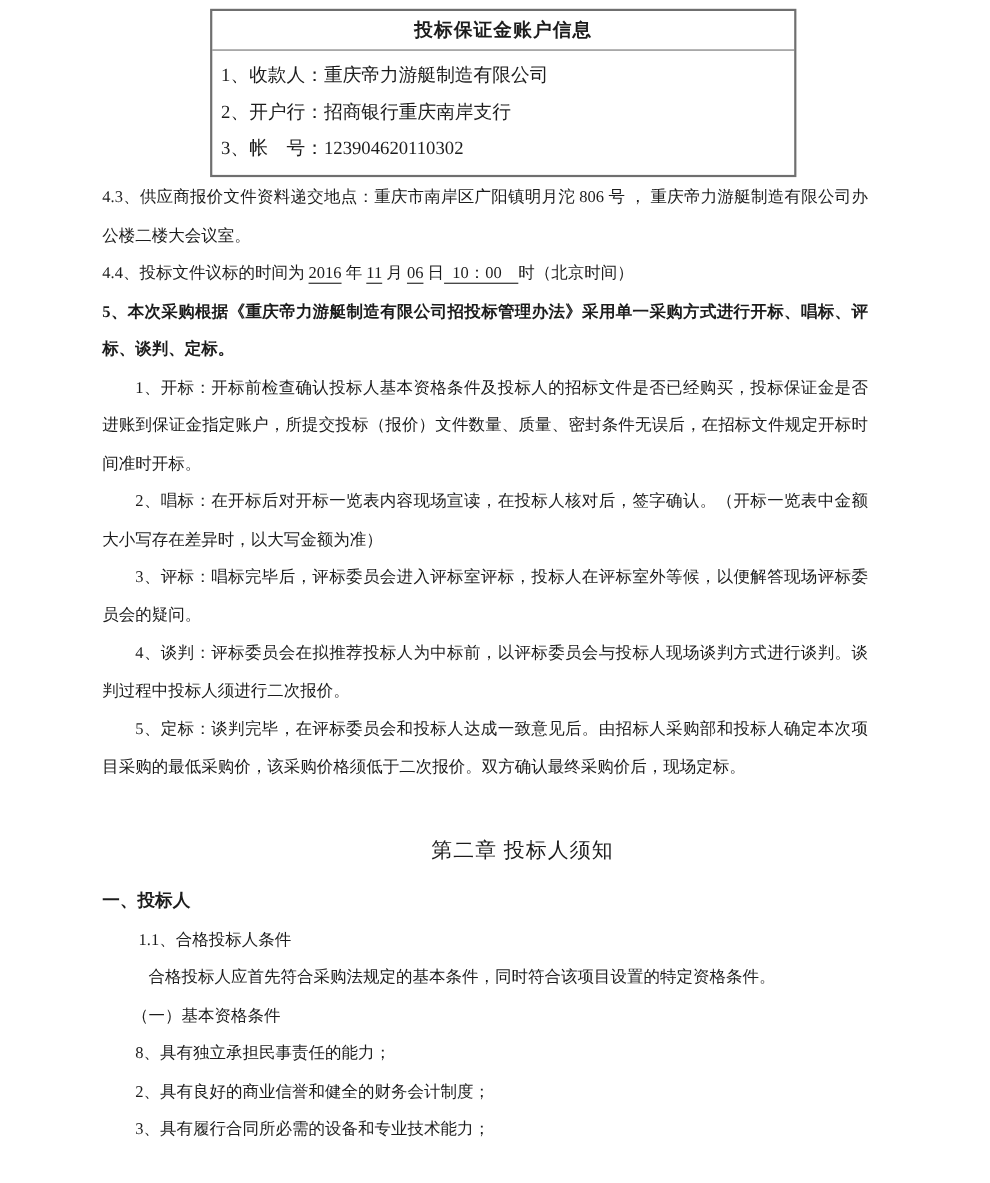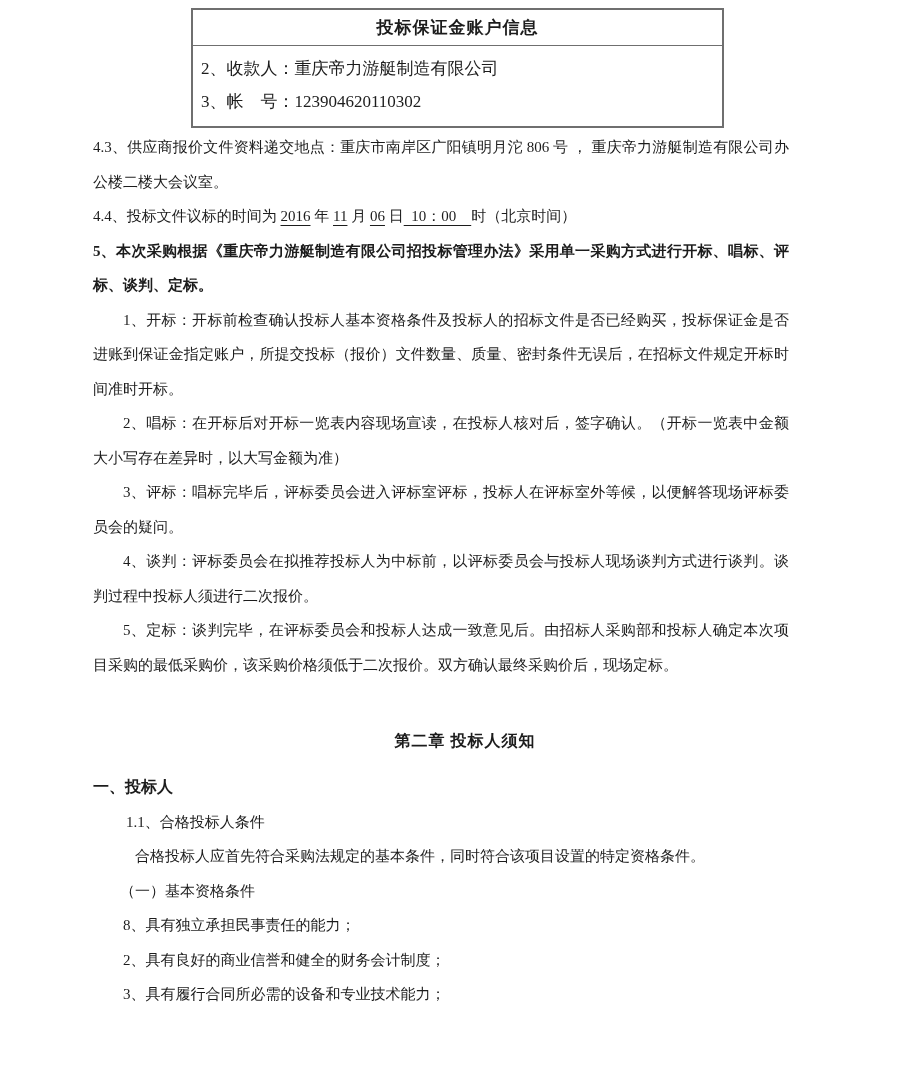--- a/index.html
+++ b/index.html
@@ -60,44 +60,45 @@
   .bold { font-weight: bold; }
   .seg { white-space: pre; }
   .useg {
     white-space: pre;
     text-decoration: underline;
     text-underline-offset: 4px;
   }
   
   .chapter-heading {
     margin: 40px 0 10px 0;
-    font-size: 16px;
-    font-weight: bold;
+    font-size: 19px;
+    font-weight: normal;
     line-height: 38px;
     text-align: center;
     position: relative;
-    left: 24px;
+    left: 34px;
     letter-spacing: 1px;
   }
   .section-heading {
     margin: 0;
     font-size: 16px;
     font-weight: bold;
     line-height: 34.5px;
   }
 </style>
 </head>
 <body>
 
 <div class="page">
 
   <div class="deposit-table">
     <div class="tbl-header">投标保证金账户信息</div>
     <div class="tbl-body">
-      <div class="tbl-row">2、收款人：重庆帝力游艇制造有限公司</div>
+      <div class="tbl-row">1、收款人：重庆帝力游艇制造有限公司</div>
+      <div class="tbl-row">2、开户行：招商银行重庆南岸支行</div>
       <div class="tbl-row">3、帐　号：123904620110302</div>
     </div>
   </div>
 
   <p class="doc">4.3、供应商报价文件资料递交地点：重庆市南岸区广阳镇明月沱 806 号 ，  重庆帝力游艇制造有限公司办公楼二楼大会议室。</p>
 
   <p class="doc nojust"><span class="seg">4.4、投标文件议标的时间为 </span><span class="useg">2016</span><span class="seg"> 年 </span><span class="useg">11</span><span class="seg"> 月 </span><span class="useg">06</span><span class="seg"> 日</span><span class="useg">  10：00    </span><span class="seg">时（北京时间）</span></p>
 
   <p class="doc bold">5、本次采购根据《重庆帝力游艇制造有限公司招投标管理办法》采用单一采购方式进行开标、唱标、评标、谈判、定标。</p>
 

